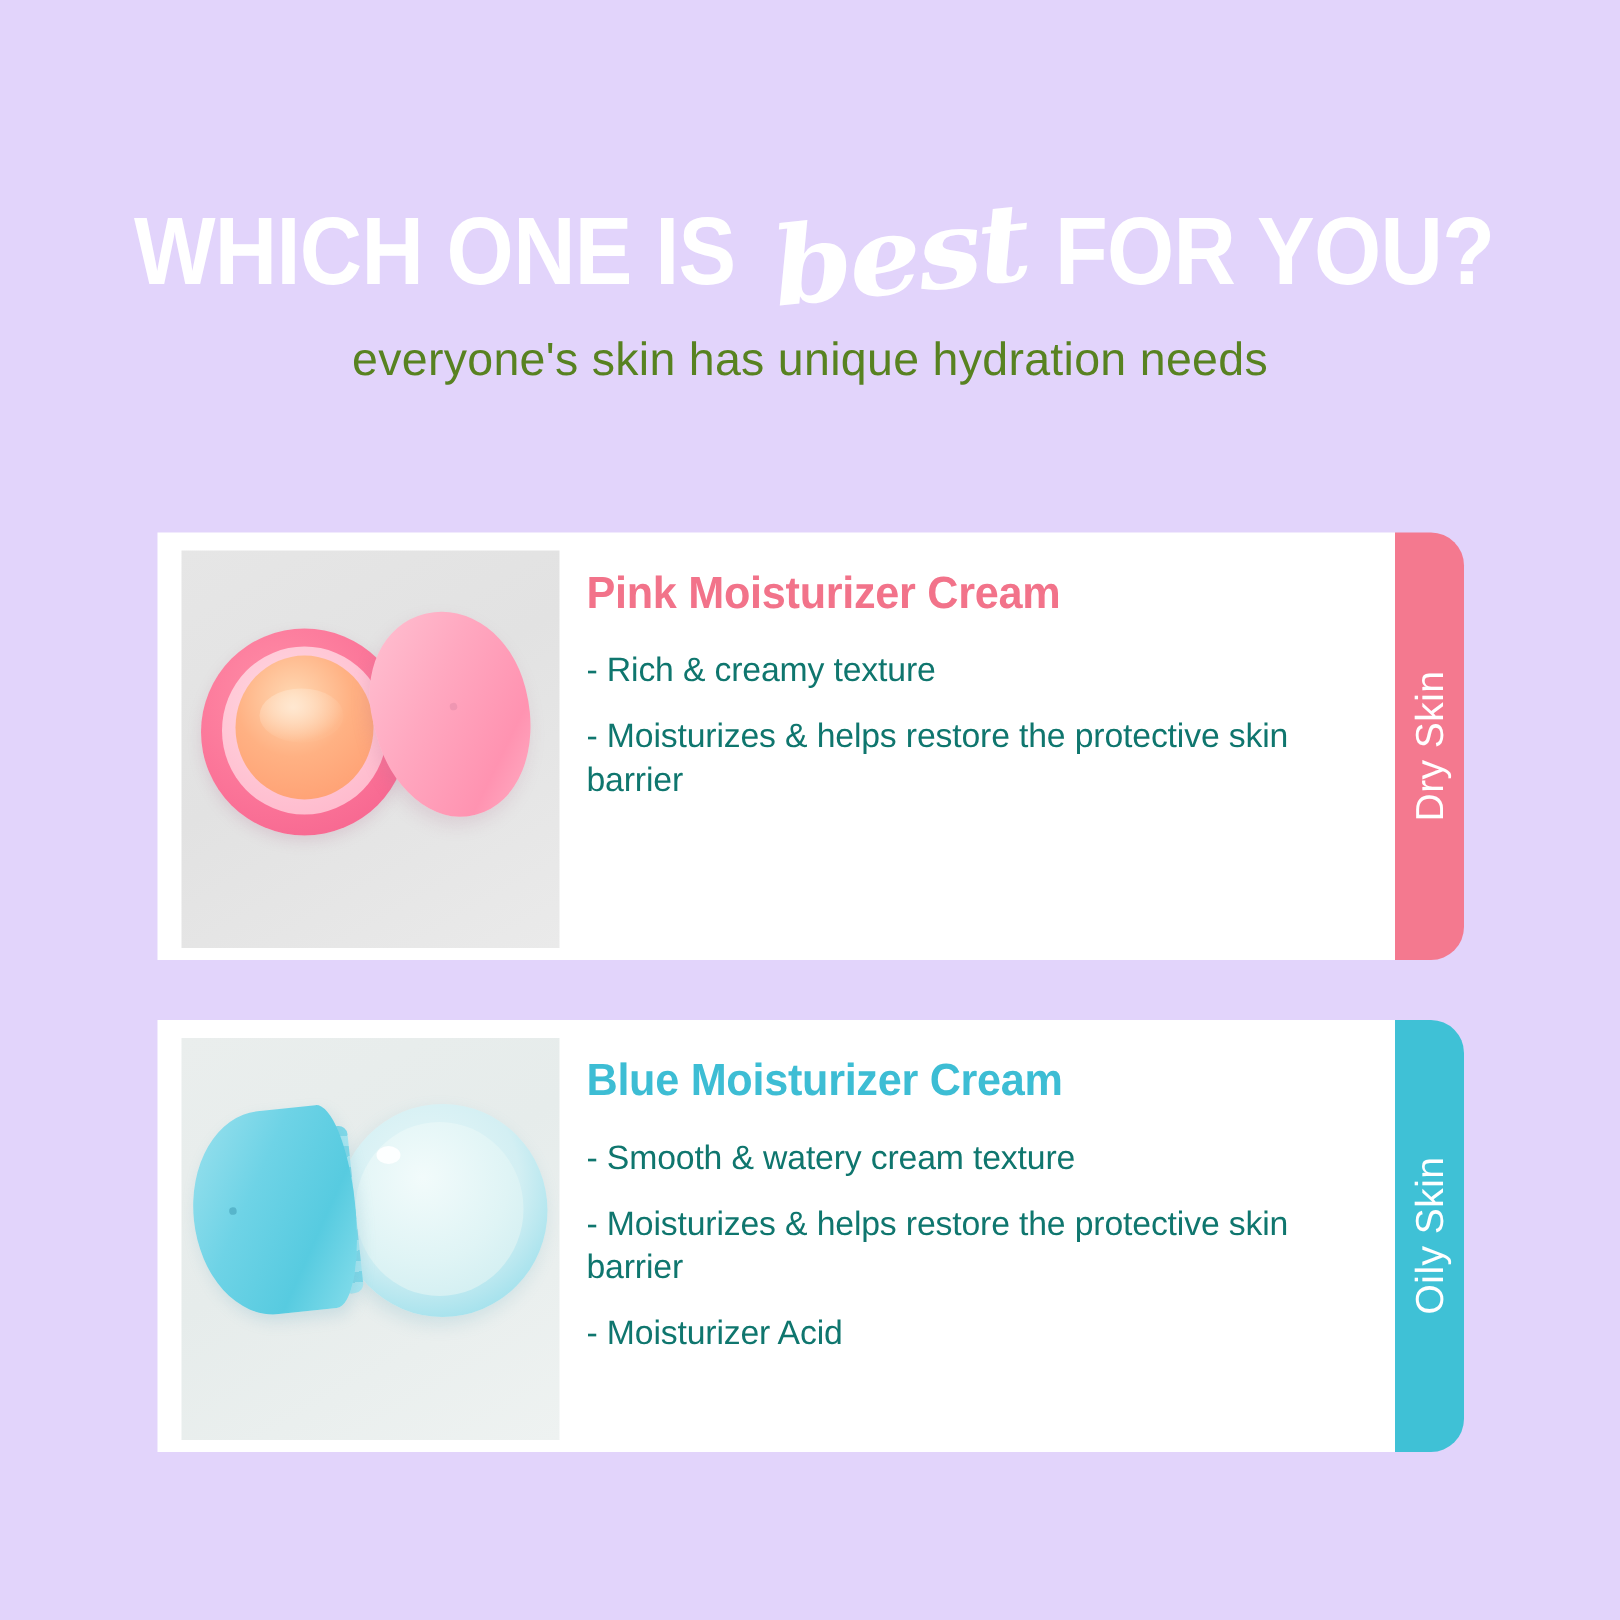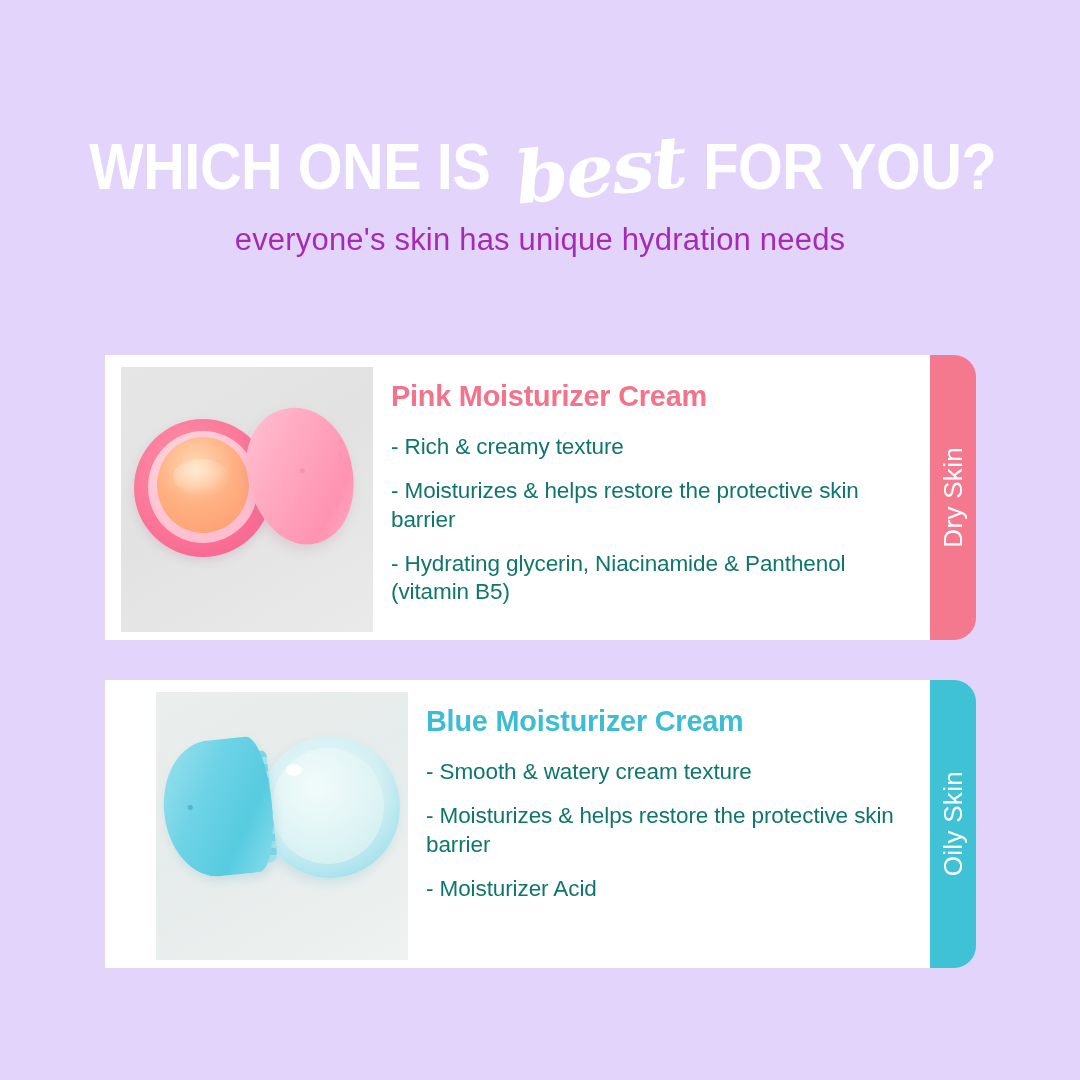--- a/index.html
+++ b/index.html
@@ -55,37 +55,37 @@
     position: relative;
     top: 6px;
     transform: rotate(-6deg) scaleX(1.05);
     display: inline-block;
   }
 
   .subhead {
     margin-top: 22px;
     font-size: 31px;
     font-weight: 400;
-    color: #a21caf;
+    color: #4d7c0f;
     opacity: 0.92;
     letter-spacing: 0.2px;
   }
 
   
   .card {
     position: absolute;
     left: 105px;
     width: 825px;
     background: #ffffff;
     display: flex;
     align-items: flex-start;
   }
 
   #card-dry  { top: 355px; height: 285px; }
-  #card-oily { top: 680px; height: 288px; padding-left: 35px; }
+  #card-oily { top: 680px; height: 288px; }
 
   .card-thumb {
     width: 268px;
     height: 100%;
     flex: 0 0 268px;
     padding: 12px 0 8px 16px;
   }
 
   .thumb-inner {
     width: 100%;
@@ -272,21 +272,20 @@
       <div class="pj-rim"></div>
       <div class="pj-cream"></div>
       <div class="pj-lid"></div>
     </div>
   </div>
 
   <div class="card-body">
     <div class="card-title pink">Pink Moisturizer Cream</div>
     <div class="bullet">- Rich &amp; creamy texture</div>
     <div class="bullet">- Moisturizes &amp; helps restore the protective skin barrier</div>
-    <div class="bullet">- Hydrating glycerin, Niacinamide &amp; Panthenol (vitamin B5)</div>
   </div>
 </div>
 
 <div class="side-tab" id="tab-dry">
   <span class="side-tab-label">Dry Skin</span>
 </div>
 
 <div class="card" id="card-oily">
 
   <div class="card-thumb">

